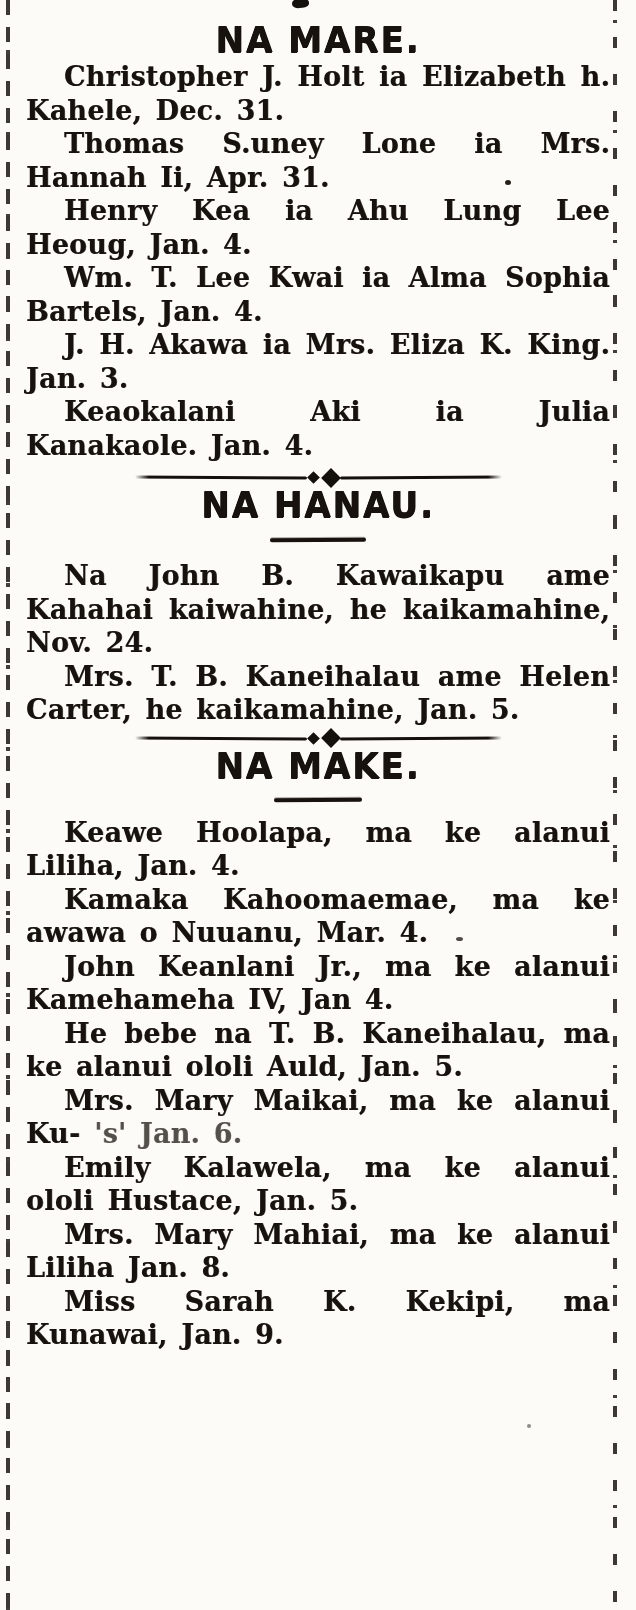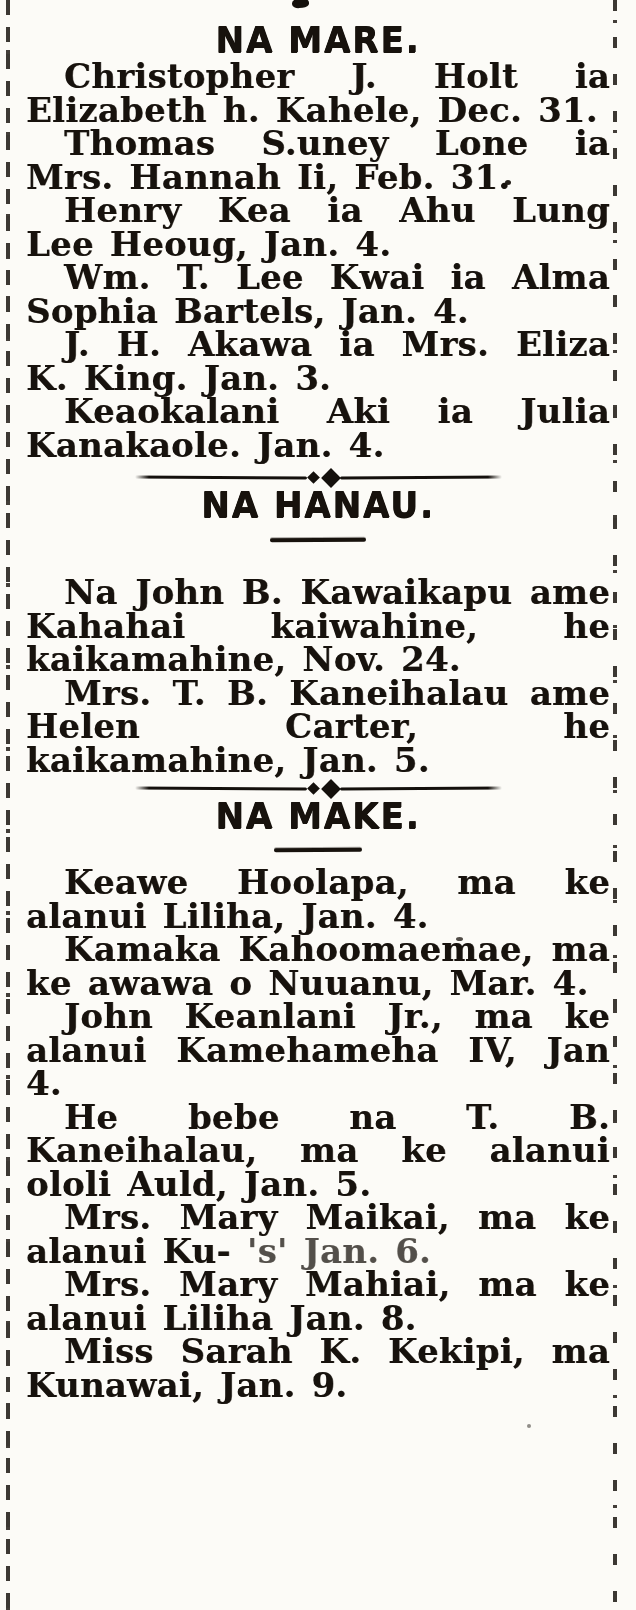--- a/index.html
+++ b/index.html
@@ -51,25 +51,25 @@
   .title-underline{
     height:4px;background:#17120d;border-radius:2px;
     margin:13px auto 0 auto;
     box-shadow:0 -1px 0 rgba(23,18,13,.35);
     transform:rotate(-.4deg);
   }
   .u2{width:96px;}
   .u3{width:88px;margin-top:12px;}
   .entries{margin:0;}
   .e1{margin-top:0;}
-  .e2{margin-top:34px;}
+  .e2{margin-top:17px;}
   .e3{margin-top:14px;}
   .entry{
     margin:0;
-    font-size:34px;
+    font-size:27px;
     line-height:33.5px;
     font-weight:bold;
     text-indent:38px;
     text-align:justify;
     letter-spacing:.2px;
     word-spacing:4px;
     text-shadow:.5px .3px 0 rgba(23,18,13,.55);
   }
   .entry .faded{
     color:rgba(23,18,13,.42);
@@ -108,21 +108,21 @@
   <div class="speck sp1"></div>
   <div class="speck sp2"></div>
   <div class="speck sp3"></div>
 
   <div class="column">
 
     <section>
       <h1 class="sec-title t1">NA MARE.</h1>
       <div class="entries e1">
           <p class="entry">Christopher J. Holt ia Elizabeth h. Kahele, Dec. 31.</p>
-          <p class="entry">Thomas S.uney Lone ia Mrs. Hannah Ii, Feb. 31.</p>
+          <p class="entry">Thomas S.uney Lone ia Mrs. Hannah Ii, Apr. 31.</p>
           <p class="entry">Henry Kea ia Ahu Lung Lee Heoug, Jan. 4.</p>
           <p class="entry">Wm. T. Lee Kwai ia Alma Sophia Bartels, Jan. 4.</p>
           <p class="entry">J. H. Akawa ia Mrs. Eliza K. King. Jan. 3.</p>
           <p class="entry">Keaokalani Aki ia Julia Kanakaole. Jan. 4.</p>
         </div>
     </section>
 
     <div class="divider d1">
       <div class="div-line left"></div>
       <div class="diamond small"></div>
@@ -148,19 +148,20 @@
 
     <section>
       <h1 class="sec-title t3">NA MAKE.</h1>
       <div class="title-underline u3"></div>
       <div class="entries e3">
           <p class="entry">Keawe Hoolapa, ma ke alanui Liliha, Jan. 4.</p>
           <p class="entry">Kamaka Kahoomaemae, ma ke awawa o Nuuanu, Mar. 4.</p>
           <p class="entry">John Keanlani Jr., ma ke alanui Kamehameha IV, Jan 4.</p>
           <p class="entry">He bebe na T. B. Kaneihalau, ma ke alanui ololi Auld, Jan. 5.</p>
           <p class="entry">Mrs. Mary Maikai, ma ke alanui Ku-<span class="faded"> 's' Jan. 6.</span></p>
+          <p class="entry">Emily Kalawela, ma ke alanui ololi Hustace, Jan. 5.</p>
           <p class="entry">Mrs. Mary Mahiai, ma ke alanui Liliha Jan. 8.</p>
           <p class="entry">Miss Sarah K. Kekipi, ma Kunawai, Jan. 9.</p>
         </div>
     </section>
 
   </div>
 </div>
 
 </body></html>

